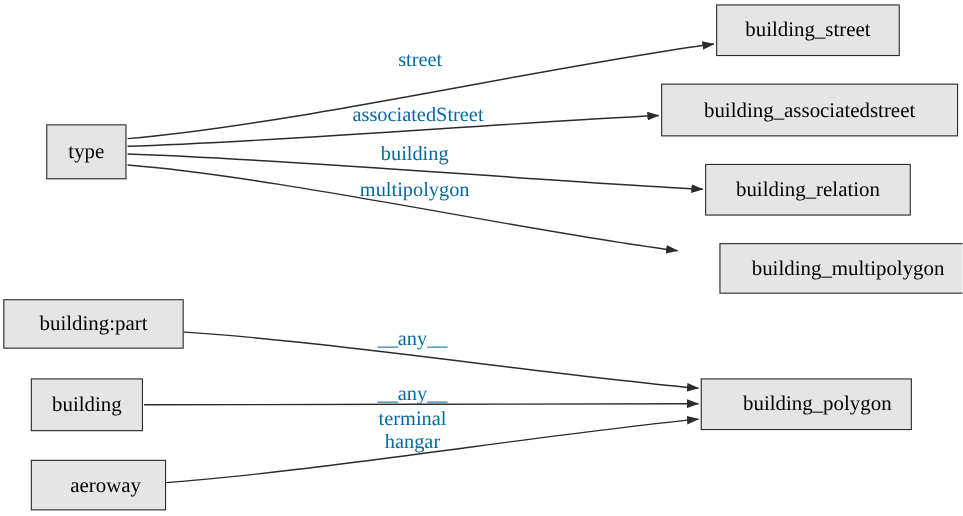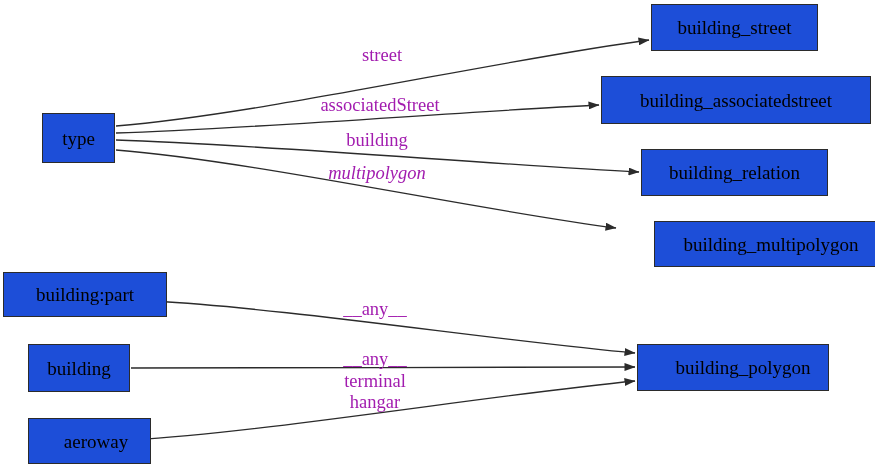--- a/index.html
+++ b/index.html
@@ -24,34 +24,34 @@
     left: 0;
     top: 0;
     width: 875px;
     height: 469px;
     pointer-events: none;
   }
   .node {
     position: absolute;
     box-sizing: border-box;
     border: 1.2px solid #2b2b2b;
-    background: #1d4ed8;
+    background: #e5e5e5;
     display: flex;
     align-items: center;
     justify-content: center;
     font-size: 19px;
     line-height: 1;
     color: #000000;
     white-space: nowrap;
   }
   .edge-label {
     position: absolute;
     font-size: 18.5px;
     line-height: 1.08;
-    color: #a21caf;
+    color: #0369a1;
     white-space: nowrap;
     text-align: center;
     transform: translateX(-50%);
   }
 </style>
 </head>
 <body>
 
 <div id="canvas">
 
@@ -104,19 +104,19 @@
     <span>aeroway</span>
   </div>
 
   <div class="node" style="left: 637px; top: 344px; width: 192px; height: 47px; padding-left: 20px;">
     <span>building_polygon</span>
   </div>
 
   <div class="edge-label" style="left: 382px; top: 46px;">street</div>
   <div class="edge-label" style="left: 380px; top: 96px;">associatedStreet</div>
   <div class="edge-label" style="left: 377px; top: 131px;">building</div>
-  <div class="edge-label" style="left: 377px; top: 164px; font-style: italic;">multipolygon</div>
+  <div class="edge-label" style="left: 377px; top: 164px;">multipolygon</div>
   <div class="edge-label" style="left: 375px; top: 300px;">__any__</div>
   <div class="edge-label" style="left: 375px; top: 350px;">__any__</div>
   <div class="edge-label" style="left: 375px; top: 372px;">terminal</div>
   <div class="edge-label" style="left: 375px; top: 393px;">hangar</div>
 
 </div>
 
 </body></html>

